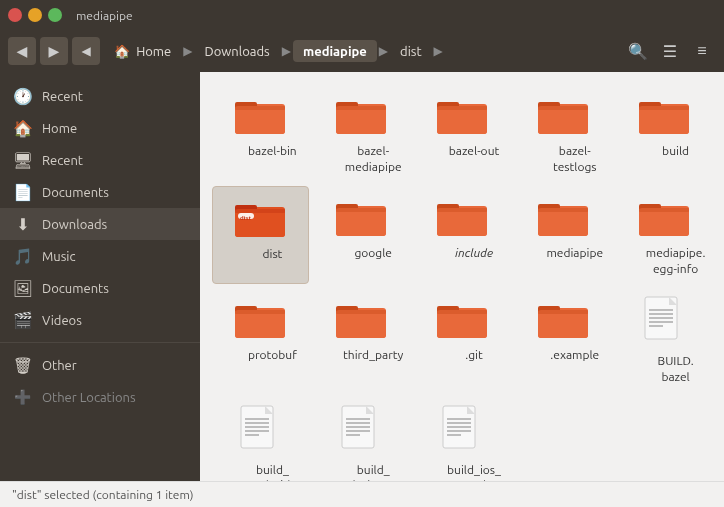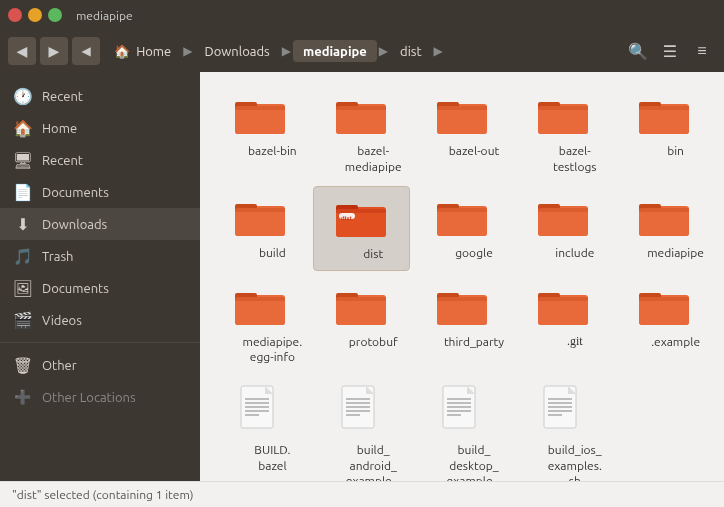--- a/index.html
+++ b/index.html
@@ -241,21 +241,21 @@
     <div class="sidebar-item">
       <span class="sidebar-icon">📄</span>
       <span>Documents</span>
     </div>
     <div class="sidebar-item active">
       <span class="sidebar-icon">⬇</span>
       <span>Downloads</span>
     </div>
     <div class="sidebar-item">
       <span class="sidebar-icon">🎵</span>
-      <span>Trash</span>
+      <span>Music</span>
     </div>
     <div class="sidebar-item">
       <span class="sidebar-icon">🖼</span>
       <span>Documents</span>
     </div>
     <div class="sidebar-item">
       <span class="sidebar-icon">🎬</span>
       <span>Videos</span>
     </div>
     <div class="sidebar-divider"></div>
@@ -305,30 +305,20 @@
         <div class="file-item">
           <div><svg class="folder-svg" viewBox="0 0 52 44" xmlns="http://www.w3.org/2000/svg">
       <rect x="1" y="12" width="50" height="30" rx="3" ry="3" fill="#e8693a"></rect>
       <rect x="1" y="10" width="22" height="6" rx="2" ry="2" fill="#c8491a"></rect>
       <rect x="1" y="14" width="50" height="28" rx="3" ry="3" fill="#e8693a"></rect>
       <rect x="1" y="14" width="50" height="4" rx="1" ry="1" fill="#c8491a" opacity="0.4"></rect>
 
     </svg></div>
           <div class="file-label" style="white-space: pre-line;">bazel-
 testlogs</div>
-        </div>
-        <div class="file-item">
-          <div><svg class="folder-svg" viewBox="0 0 52 44" xmlns="http://www.w3.org/2000/svg">
-      <rect x="1" y="12" width="50" height="30" rx="3" ry="3" fill="#e8693a"></rect>
-      <rect x="1" y="10" width="22" height="6" rx="2" ry="2" fill="#c8491a"></rect>
-      <rect x="1" y="14" width="50" height="28" rx="3" ry="3" fill="#e8693a"></rect>
-      <rect x="1" y="14" width="50" height="4" rx="1" ry="1" fill="#c8491a" opacity="0.4"></rect>
-
-    </svg></div>
-          <div class="file-label" style="white-space: pre-line;">bin</div>
         </div>
         <div class="file-item">
           <div><svg class="folder-svg" viewBox="0 0 52 44" xmlns="http://www.w3.org/2000/svg">
       <rect x="1" y="12" width="50" height="30" rx="3" ry="3" fill="#e8693a"></rect>
       <rect x="1" y="10" width="22" height="6" rx="2" ry="2" fill="#c8491a"></rect>
       <rect x="1" y="14" width="50" height="28" rx="3" ry="3" fill="#e8693a"></rect>
       <rect x="1" y="14" width="50" height="4" rx="1" ry="1" fill="#c8491a" opacity="0.4"></rect>
 
     </svg></div>
           <div class="file-label" style="white-space: pre-line;">build</div>
@@ -355,21 +345,21 @@
           <div class="file-label" style="white-space: pre-line;">google</div>
         </div>
         <div class="file-item">
           <div><svg class="folder-svg" viewBox="0 0 52 44" xmlns="http://www.w3.org/2000/svg">
       <rect x="1" y="12" width="50" height="30" rx="3" ry="3" fill="#e8693a"></rect>
       <rect x="1" y="10" width="22" height="6" rx="2" ry="2" fill="#c8491a"></rect>
       <rect x="1" y="14" width="50" height="28" rx="3" ry="3" fill="#e8693a"></rect>
       <rect x="1" y="14" width="50" height="4" rx="1" ry="1" fill="#c8491a" opacity="0.4"></rect>
 
     </svg></div>
-          <div class="file-label" style="white-space: pre-line;">include</div>
+          <div class="file-label" style="white-space: pre-line; font-style: italic;">include</div>
         </div>
         <div class="file-item">
           <div><svg class="folder-svg" viewBox="0 0 52 44" xmlns="http://www.w3.org/2000/svg">
       <rect x="1" y="12" width="50" height="30" rx="3" ry="3" fill="#e8693a"></rect>
       <rect x="1" y="10" width="22" height="6" rx="2" ry="2" fill="#c8491a"></rect>
       <rect x="1" y="14" width="50" height="28" rx="3" ry="3" fill="#e8693a"></rect>
       <rect x="1" y="14" width="50" height="4" rx="1" ry="1" fill="#c8491a" opacity="0.4"></rect>
 
     </svg></div>
           <div class="file-label" style="white-space: pre-line;">mediapipe</div>
@@ -406,21 +396,21 @@
           <div class="file-label" style="white-space: pre-line;">third_party</div>
         </div>
         <div class="file-item">
           <div><svg class="folder-svg" viewBox="0 0 52 44" xmlns="http://www.w3.org/2000/svg">
       <rect x="1" y="12" width="50" height="30" rx="3" ry="3" fill="#e8693a"></rect>
       <rect x="1" y="10" width="22" height="6" rx="2" ry="2" fill="#c8491a"></rect>
       <rect x="1" y="14" width="50" height="28" rx="3" ry="3" fill="#e8693a"></rect>
       <rect x="1" y="14" width="50" height="4" rx="1" ry="1" fill="#c8491a" opacity="0.4"></rect>
 
     </svg></div>
-          <div class="file-label" style="white-space: pre-line; font-family: Liberation Serif, serif;">.git</div>
+          <div class="file-label" style="white-space: pre-line;">.git</div>
         </div>
         <div class="file-item">
           <div><svg class="folder-svg" viewBox="0 0 52 44" xmlns="http://www.w3.org/2000/svg">
       <rect x="1" y="12" width="50" height="30" rx="3" ry="3" fill="#e8693a"></rect>
       <rect x="1" y="10" width="22" height="6" rx="2" ry="2" fill="#c8491a"></rect>
       <rect x="1" y="14" width="50" height="28" rx="3" ry="3" fill="#e8693a"></rect>
       <rect x="1" y="14" width="50" height="4" rx="1" ry="1" fill="#c8491a" opacity="0.4"></rect>
 
     </svg></div>
           <div class="file-label" style="white-space: pre-line;">.example</div>

